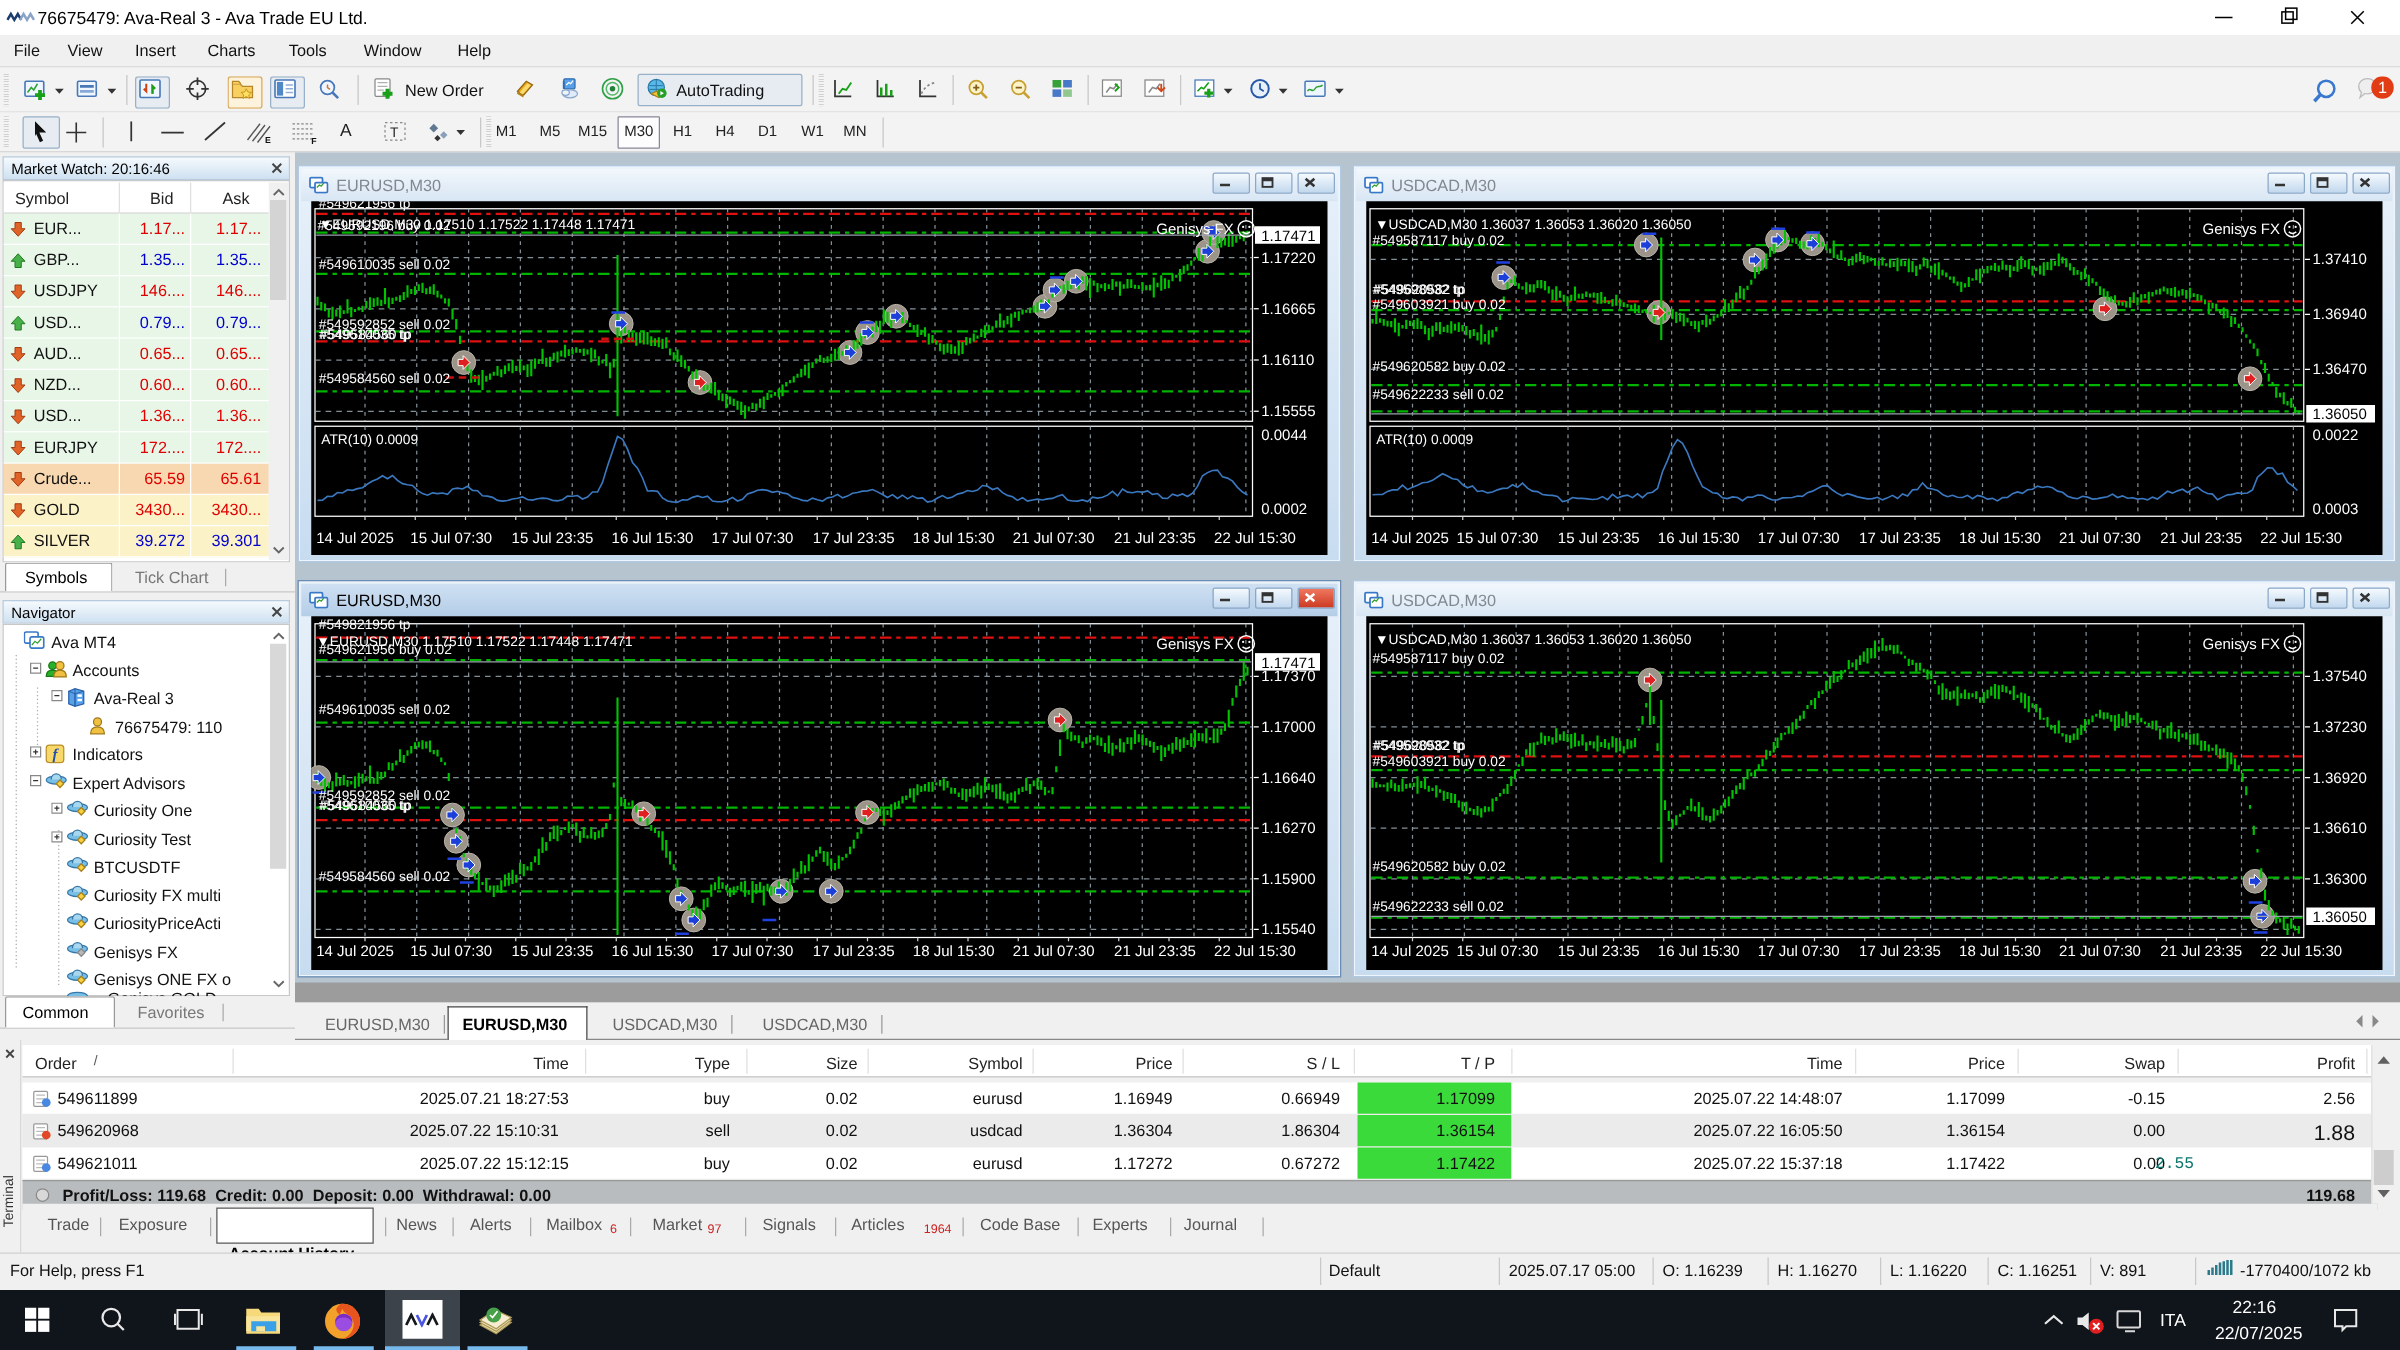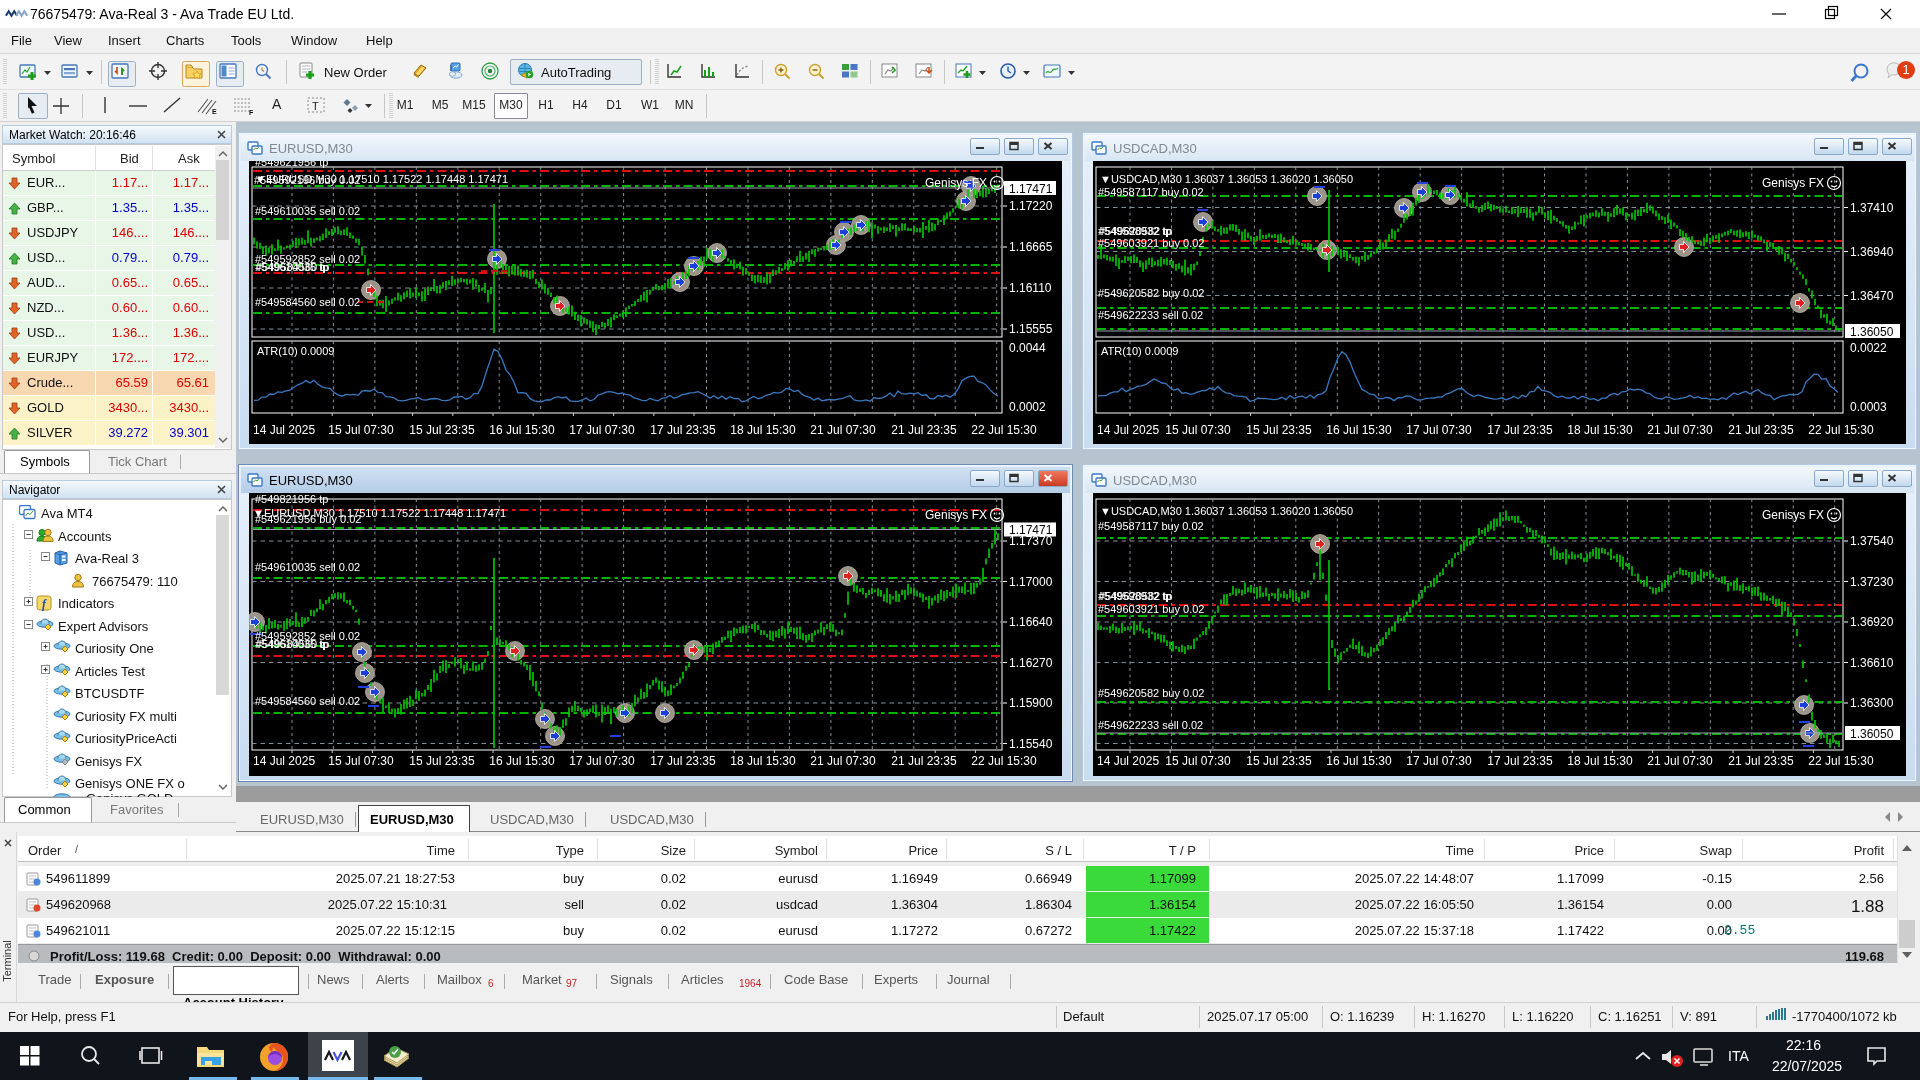--- a/index.html
+++ b/index.html
@@ -1073,21 +1073,21 @@
 <span class="abs" style="left:75px;top:641.0px;font-size:13px;color:#111;">Curiosity One</span>
 <svg class="abs" style="left:41px;top:664.5px" width="10" height="10">
     <rect x="0.5" y="0.5" width="8" height="8" fill="#fff" stroke="#888"></rect>
     <path d="M4.5 2.5v4M2.5 4.5h4" stroke="#333" stroke-width="1"></path>
   </svg>
 <svg class="abs" style="left:53px;top:662.5px" width="20" height="16">
     <ellipse cx="9" cy="6" rx="8" ry="3.2" fill="#78c0e8" stroke="#3878a8"></ellipse>
     <path d="M5 5.5C5 2.5 7 1 9 1s4 1.5 4 4.5" fill="#a8d8f0" stroke="#3878a8"></path>
     <path d="M13 10l3 3-3 3-3-3z" fill="#f8d040" stroke="#a88018" transform="translate(-1,-4)"></path>
   </svg>
-<span class="abs" style="left:75px;top:663.5px;font-size:13px;color:#111;">Articles Test</span>
+<span class="abs" style="left:75px;top:663.5px;font-size:13px;color:#111;">Curiosity Test</span>
 <svg class="abs" style="left:53px;top:685.0px" width="20" height="16">
     <ellipse cx="9" cy="6" rx="8" ry="3.2" fill="#78c0e8" stroke="#3878a8"></ellipse>
     <path d="M5 5.5C5 2.5 7 1 9 1s4 1.5 4 4.5" fill="#a8d8f0" stroke="#3878a8"></path>
     <path d="M13 10l3 3-3 3-3-3z" fill="#f8d040" stroke="#a88018" transform="translate(-1,-4)"></path>
   </svg>
 <span class="abs" style="left:75px;top:686.0px;font-size:13px;color:#111;">BTCUSDTF</span>
 <svg class="abs" style="left:53px;top:707.5px" width="20" height="16">
     <ellipse cx="9" cy="6" rx="8" ry="3.2" fill="#78c0e8" stroke="#3878a8"></ellipse>
     <path d="M5 5.5C5 2.5 7 1 9 1s4 1.5 4 4.5" fill="#a8d8f0" stroke="#3878a8"></path>
     <path d="M13 10l3 3-3 3-3-3z" fill="#f8d040" stroke="#a88018" transform="translate(-1,-4)"></path>
@@ -1230,21 +1230,21 @@
 <div class="abs" style="left:1897px;top:836px;width:20px;height:127px;background:#f0f0f0;border-left:1px solid #e0e0e0;"></div>
 <svg class="abs" style="left:1901px;top:843px" width="12" height="10">
     <path d="M1 8l5-6 5 6z" fill="#606060"></path>
   </svg>
 <svg class="abs" style="left:1901px;top:950px" width="12" height="10">
     <path d="M1 2l5 6 5-6z" fill="#606060"></path>
   </svg>
 <div class="abs" style="left:1899px;top:920px;width:16px;height:28px;background:#cdcdcd;"></div>
 <div class="abs" style="left:18px;top:963px;width:1884px;height:33px;background:#f0f0f0;"></div>
 <span class="abs" style="left:38px;top:972px;font-size:13px;color:#555;">Trade</span>
-<span class="abs" style="left:95px;top:972px;font-size:13px;color:#555;font-weight:bold;">Exposure</span>
+<span class="abs" style="left:95px;top:972px;font-size:13px;color:#555;">Exposure</span>
 <div class="abs" style="left:173px;top:966px;width:126px;height:29px;background:#fff;border:1px solid #555;"></div>
 <span class="abs" style="left:183px;top:972px;font-size:13px;font-weight:bold;color:#000;margin-top:23px;">Account History</span>
 <span class="abs" style="left:317px;top:972px;font-size:13px;color:#555;">News</span>
 <span class="abs" style="left:376px;top:972px;font-size:13px;color:#555;">Alerts</span>
 <span class="abs" style="left:437px;top:972px;font-size:13px;color:#555;">Mailbox</span>
 <span class="abs" style="left:488px;top:978px;font-size:10px;color:#cc2020;">6</span>
 <span class="abs" style="left:522px;top:972px;font-size:13px;color:#555;">Market</span>
 <span class="abs" style="left:566px;top:978px;font-size:10px;color:#cc2020;">97</span>
 <span class="abs" style="left:610px;top:972px;font-size:13px;color:#555;">Signals</span>
 <span class="abs" style="left:681px;top:972px;font-size:13px;color:#555;">Articles</span>

